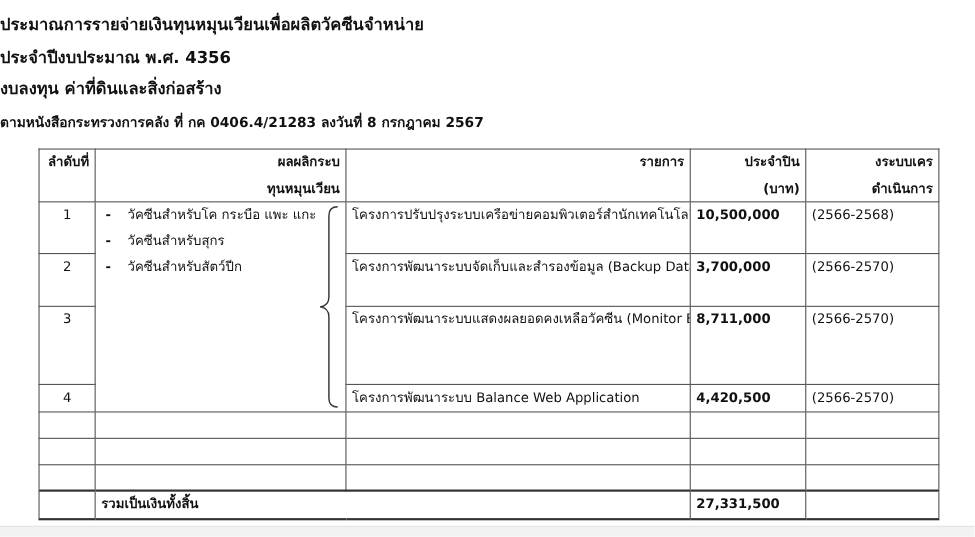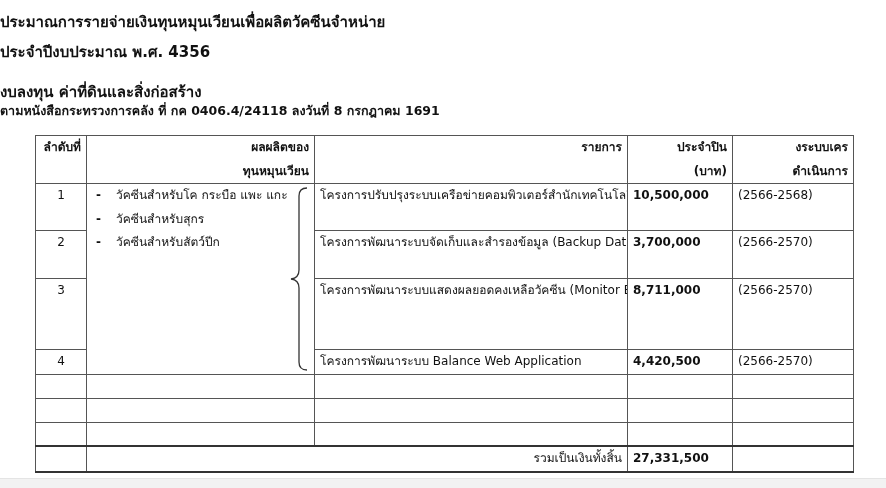--- a/index.html
+++ b/index.html
@@ -4,21 +4,21 @@
 <style>
   html, body { margin:0; padding:0; }
   body {
     width:886px; height:488px; overflow:hidden; position:relative;
     background:#ffffff;
     font-family:"DejaVu Sans", "Liberation Sans", sans-serif;
     color:#111;
   }
   .t1 { position:absolute; left:0; width:764px; top:11px; font-size:15px; font-weight:bold; line-height:22px; }
   .t2 { position:absolute; left:0; width:886px; top:41px; font-size:15px; font-weight:bold; line-height:22px; }
-  .t3 { position:absolute; left:0; width:886px; top:81px; font-size:15px; font-weight:bold; line-height:22px; }
+  .t3 { position:absolute; left:0; width:886px; top:69px; font-size:15px; font-weight:bold; line-height:22px; }
   .t4 { position:absolute; left:0; width:886px; top:101px; font-size:12.5px; font-weight:bold; line-height:20px; }
 
   table.budget {
     position:absolute; left:35px; top:135px;
     border-collapse:collapse; table-layout:fixed;
     width:818px;
     font-size:12px;
   }
   table.budget td, table.budget th {
     border:1px solid #555; padding:0 5px; vertical-align:top;
@@ -28,48 +28,48 @@
   th.col-no { font-size:8.5px; line-height:18px; }
   td.no { text-align:center; }
   td.amt { text-align:left; font-weight:bold; padding-right:6px; }
   td.period { text-align:left; font-weight:normal; }
   td.item { white-space:normal; line-height:23.5px; padding-left:6px; }
   td.products { position:relative; }
   .prod-list { list-style:none; margin:0; padding:0 0 0 4px; }
   .prod-list li { line-height:23.5px; }
   .prod-list .dash { display:inline-block; width:20px; font-weight:bold; }
   .brace { position:absolute; right:6px; top:2px; width:20px; height:186px; }
-  td.total-label { text-align:right; font-weight:normal;margin-left:36px; }
+  td.total-label { text-align:left; font-weight:bold;margin-left:36px; }
   .rule-strip { position:absolute; left:0; top:478px; width:886px; height:10px; background:#f2f2f2; border-top:1px solid #e4e4e4; }
   tr.thick-top td { border-top:2px solid #333; }
   tr.total td { border-bottom:2px solid #333; }
 </style>
 </head>
 <body>
 
 <div>
   <div class="t1">ประมาณการรายจ่ายเงินทุนหมุนเวียนเพื่อผลิตวัคซีนจำหน่าย</div>
   <div class="t2">ประจำปีงบประมาณ พ.ศ. 4356</div>
   <div class="t3">งบลงทุน ค่าที่ดินและสิ่งก่อสร้าง</div>
-  <div class="t4">ตามหนังสือกระทรวงการคลัง ที่ กค 0406.4/24118 ลงวันที่ 8 กรกฎาคม 1691</div>
+  <div class="t4">ตามหนังสือกระทรวงการคลัง ที่ กค 0406.4/21283 ลงวันที่ 8 กรกฎาคม 2567</div>
 </div>
 
 <table class="budget">
   <colgroup>
     <col style="width:51px">
     <col style="width:228px">
     <col style="width:313px">
     <col style="width:105px">
     <col style="width:121px">
   </colgroup>
   <tbody>
       <tr style="height:47px">
     <th class="col-no">ลำดับที่</th>
     <th>
-      <div>ผลผลิตของ</div>
+      <div>ผลผลิกระบ</div>
       <div>ทุนหมุนเวียน</div>
     </th>
     <th>รายการ</th>
     <th>
       <div>ประจำปิน</div>
       <div>(บาท)</div>
     </th>
     <th>
       <div>งระบบเคร</div>
       <div>ดำเนินการ</div>

